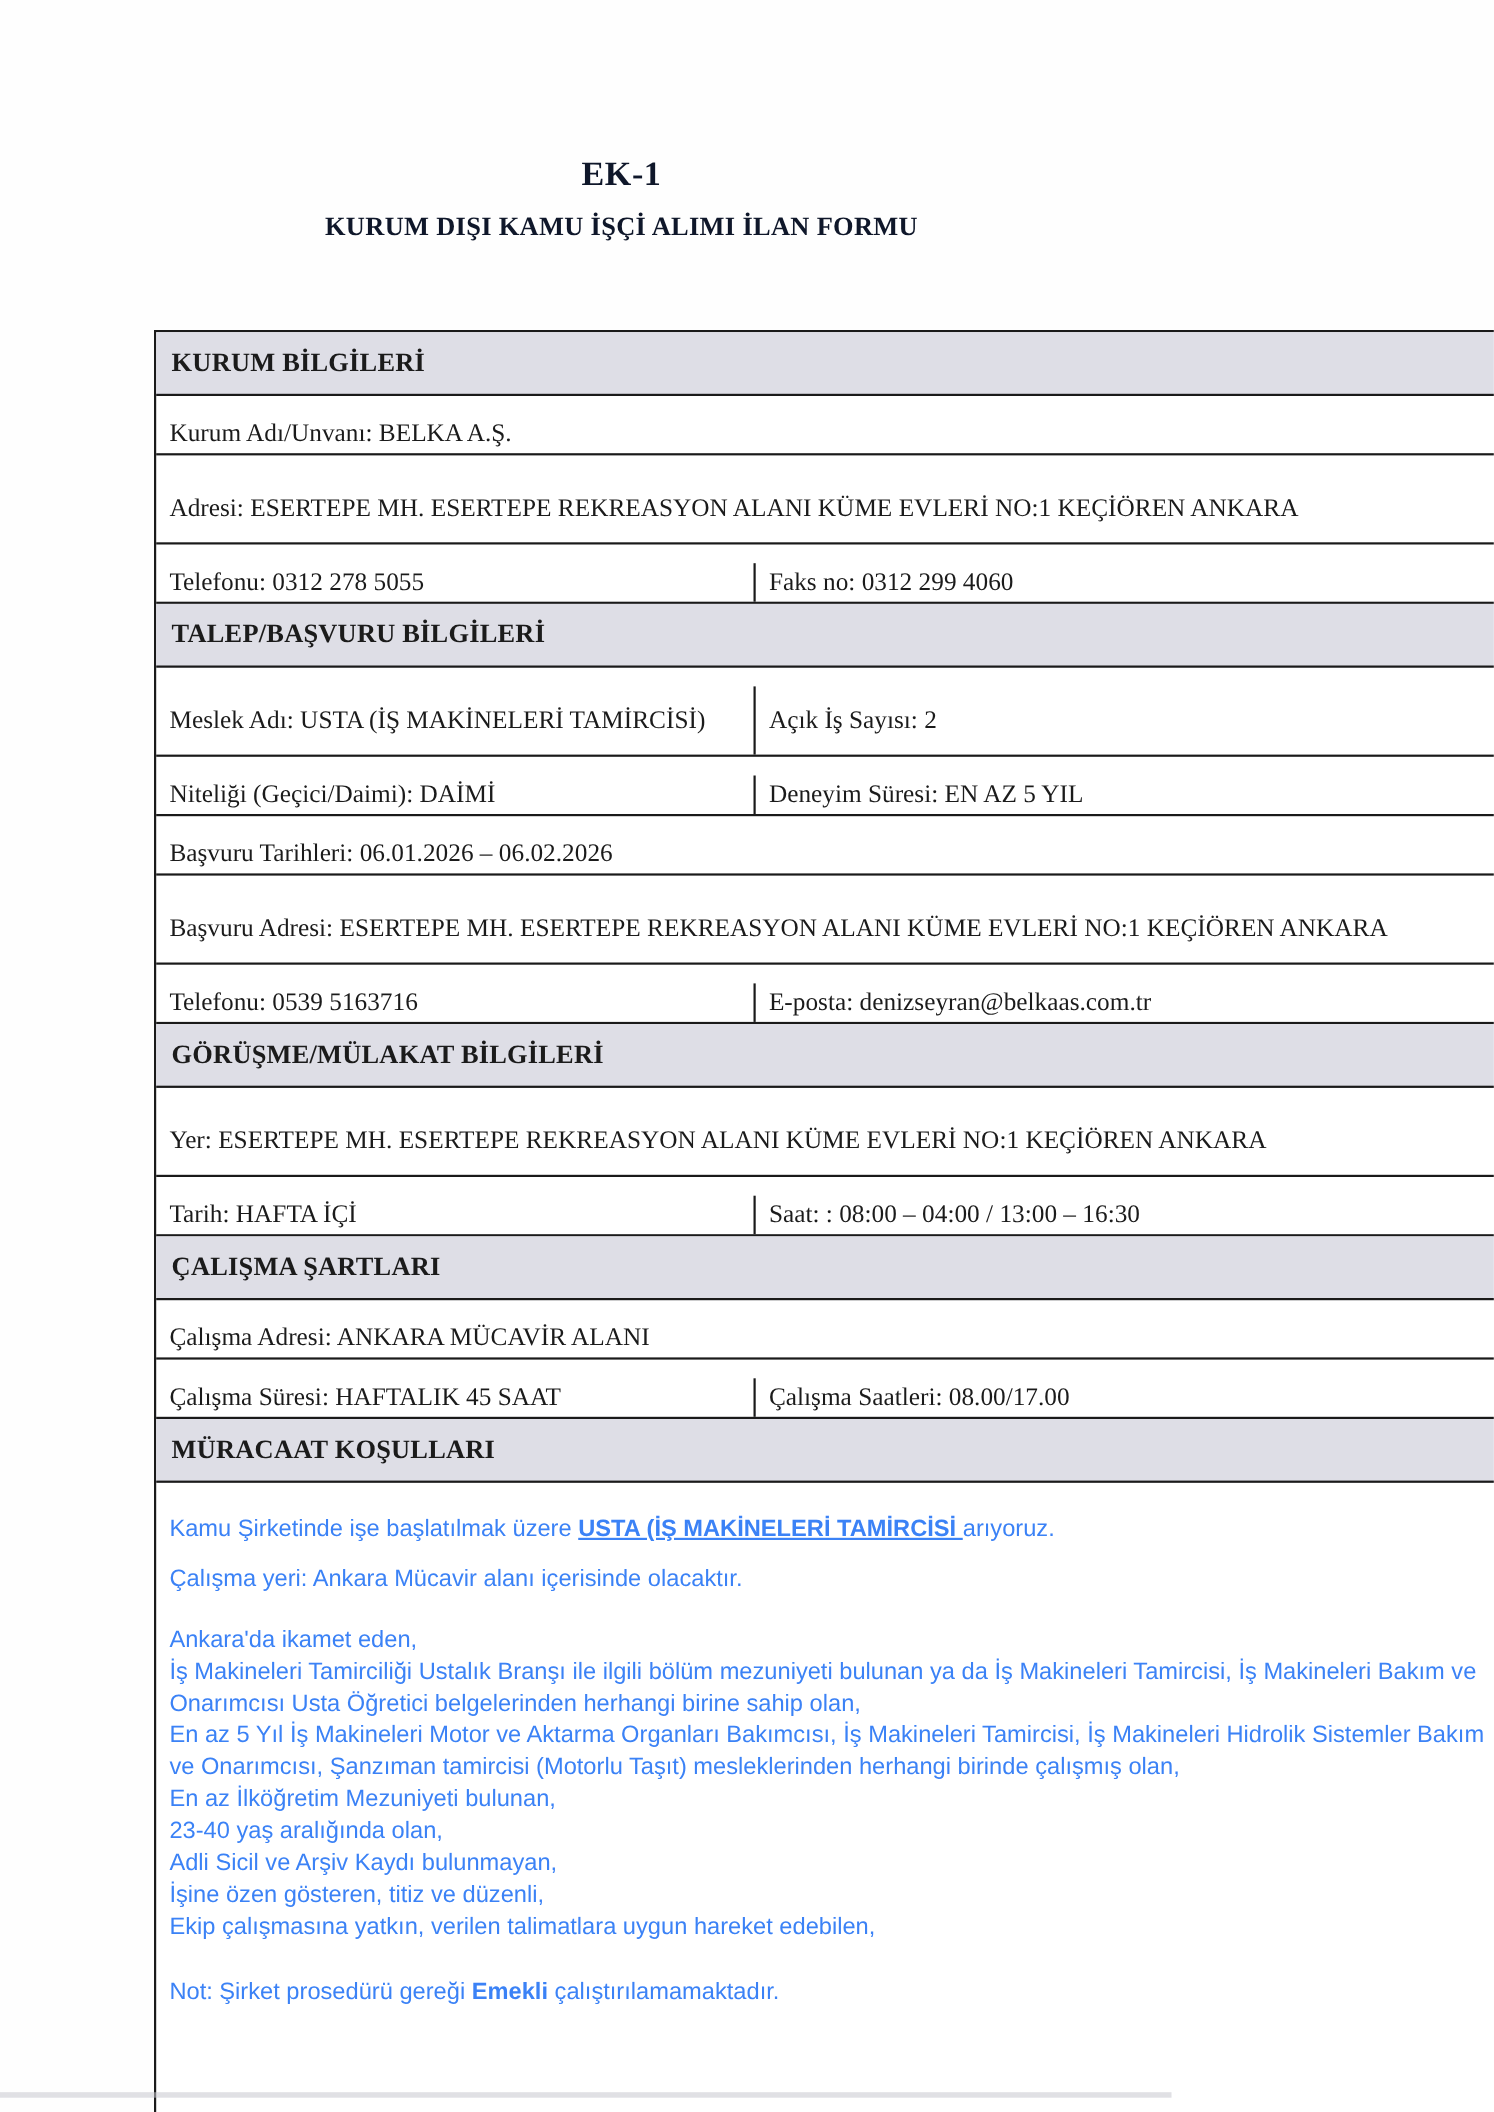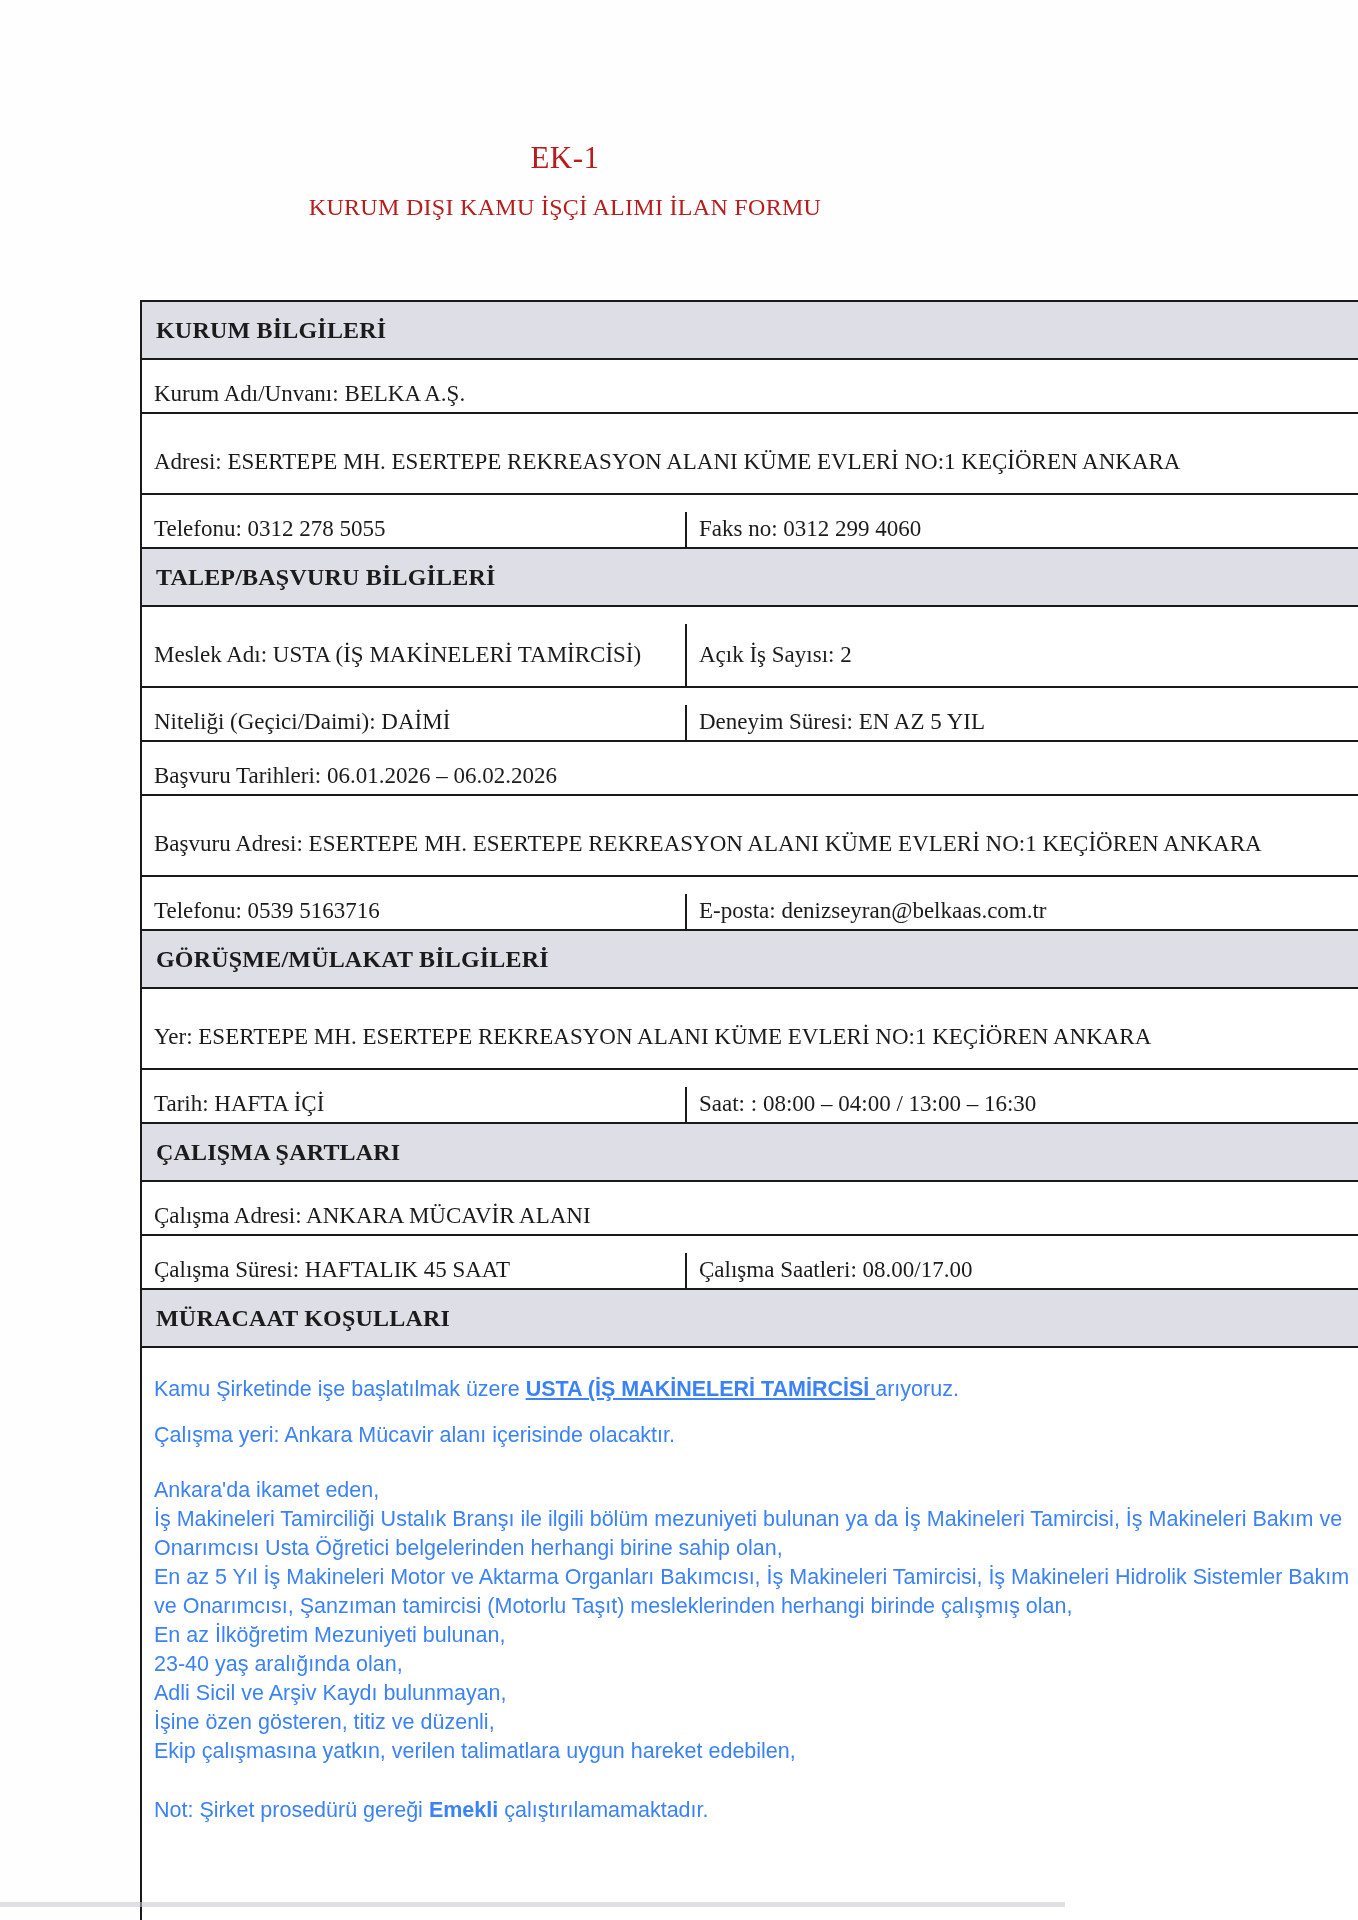--- a/index.html
+++ b/index.html
@@ -7,21 +7,21 @@
     width:1358px;height:1920px;
     background:#ffffff;
     font-family:"Liberation Serif", serif;
     color:#1b1b1b;
   }
   .page{position:relative;width:1358px;height:1920px;background:#fefefe;overflow:hidden;}
 
   
   .titles{
     position:absolute;top:140px;left:0;width:1130px;
-    text-align:center;font-weight:400;color:#b91c1c;
+    text-align:center;font-weight:700;color:#0f172a;
     font-family:"Liberation Serif", serif;
   }
   .t1{font-size:31px;line-height:36px;letter-spacing:.5px;}
   .t2{font-size:24px;line-height:36px;margin-top:13px;letter-spacing:.3px;}
 
   
   .formtbl{
     position:absolute;left:140px;top:300px;width:1250px;
     border:2px solid #1a1a1a;
     font-size:23px;

